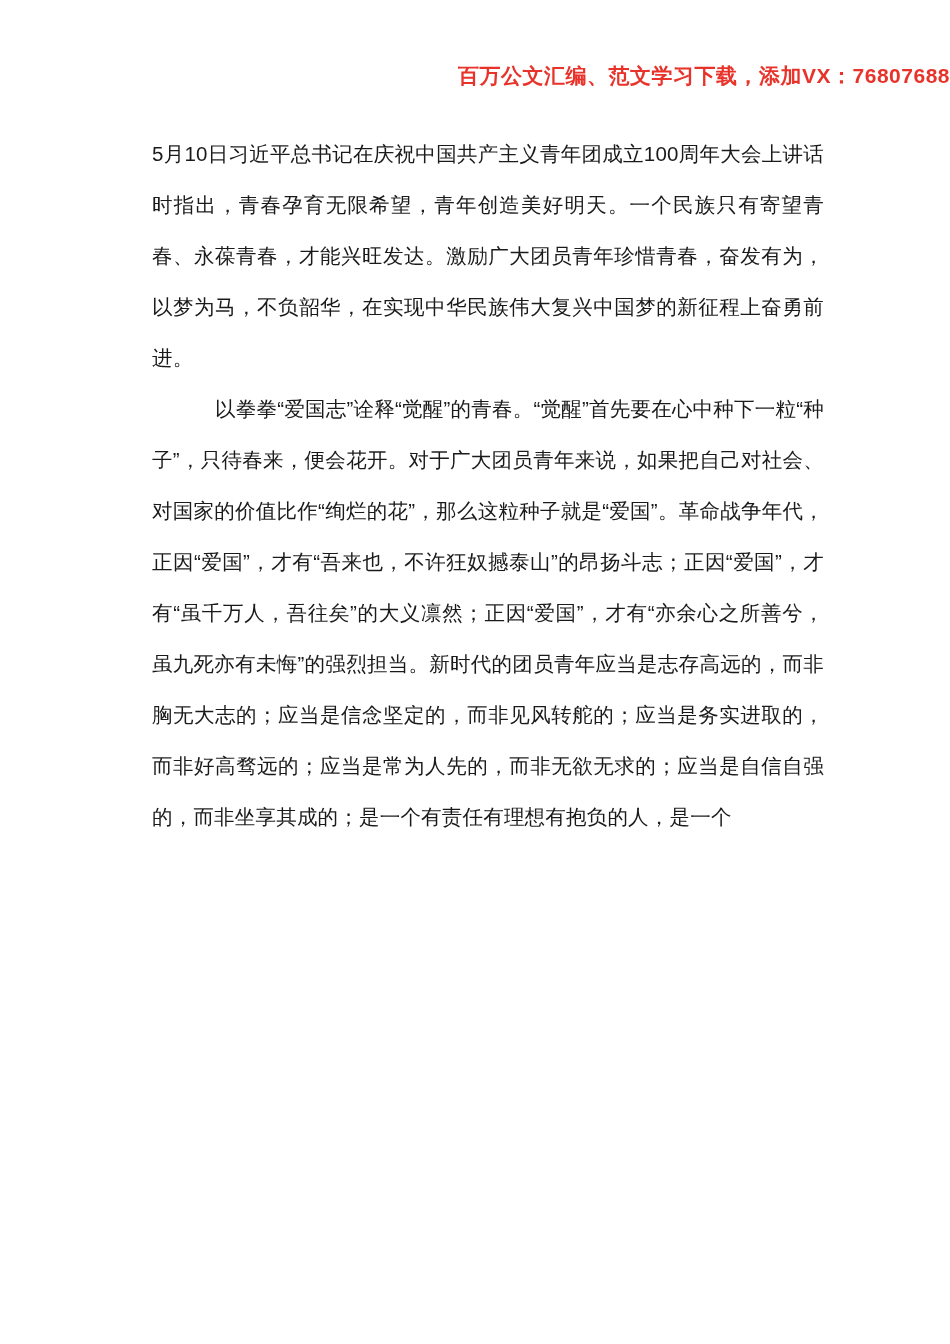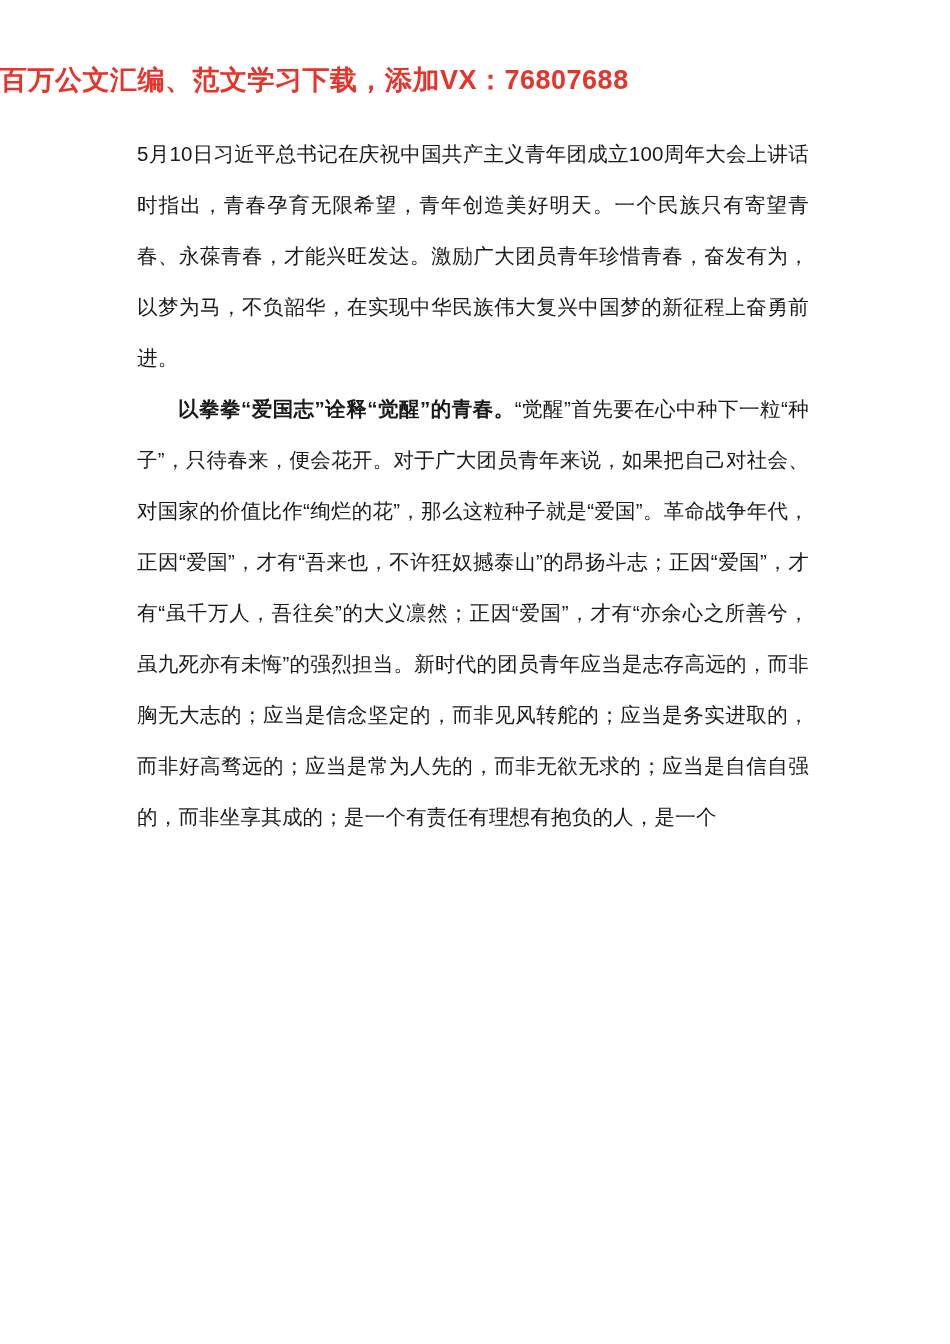--- a/index.html
+++ b/index.html
@@ -14,49 +14,50 @@
     background: #ffffff;
     margin: 0 auto;
     overflow: hidden;
     font-family: "Liberation Sans", sans-serif;
   }
   .header-ad {
     position: absolute;
     top: 62px;
     left: 0;
     width: 950px;
-    text-align: left;
+    text-align: right;
     color: #e8332a;
-    font-size: 27px;
+    font-size: 21px;
     font-weight: 700;
     letter-spacing: 0.5px;
     font-family: "Liberation Sans", sans-serif;
     white-space: nowrap;
   }
   .doc-body {
     position: absolute;
     top: 128px;
-    left: 137px;
+    left: 152px;
     width: 672px;
   }
   .para {
     margin: 0 0 0 0;
     font-size: 20.5px;
     line-height: 51px;
     color: #1a1a1a;
     text-align: justify;
     text-justify: inter-ideograph;
     letter-spacing: 0.2px;
     font-family: "Liberation Sans", sans-serif;
   }
   .para.indent {
     text-indent: 41px;
   }
   .bold-lead {
-    font-weight: 700;
+    font-weight: 400;
+    margin-left: 22px;
   }
 </style>
 </head>
 <body>
 
 <div class="page">
 
   <div class="header-ad">百万公文汇编、范文学习下载，添加VX：76807688</div>
 
   <div class="doc-body">

